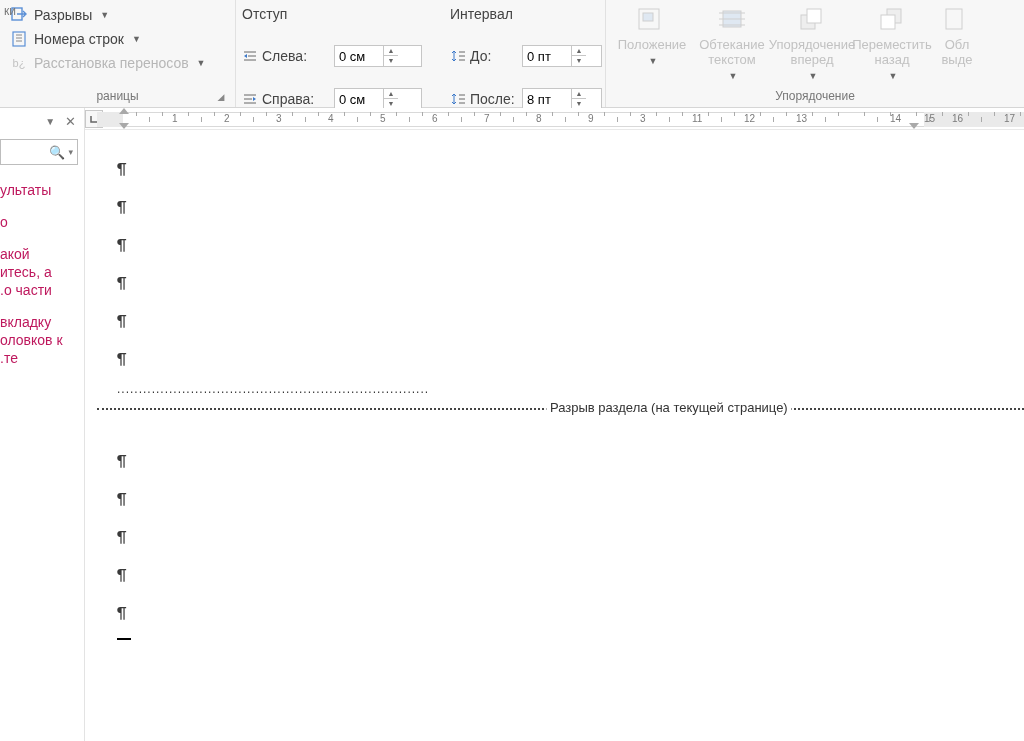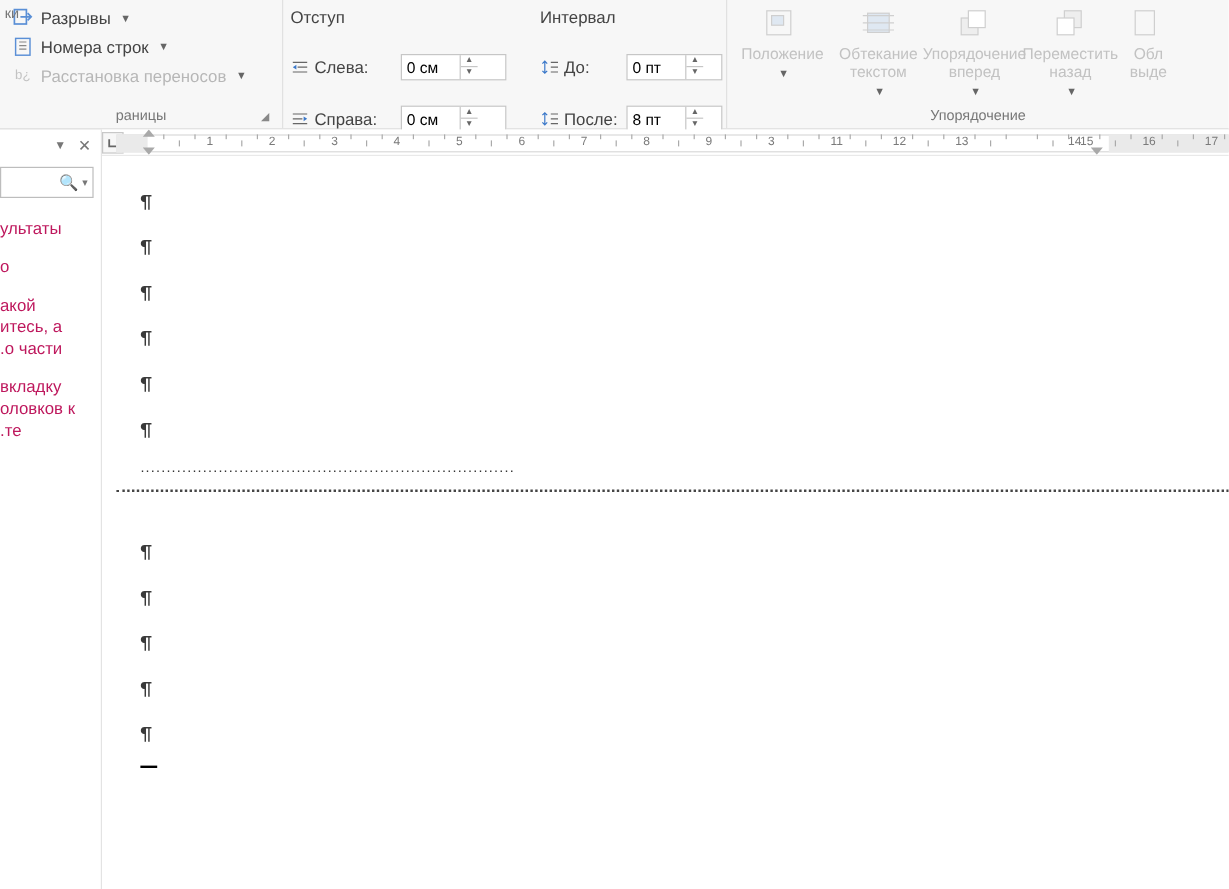--- a/index.html
+++ b/index.html
@@ -374,21 +374,21 @@
             </div>
             <div class="tick" style="left: 715px;"></div>
             <div class="tick mid" style="left: 728px;"></div>
             <div class="tick" style="left: 741px;"></div>
             <div class="tick maj" style="left: 796px;">
               <span>14</span>
             </div>
             <div class="tick" style="left: 767px;"></div>
             <div class="tick mid" style="left: 780px;"></div>
             <div class="tick" style="left: 793px;"></div>
-            <div class="tick maj" style="left: 806px;">
+            <div class="tick maj" style="left: 830px;">
               <span>15</span>
             </div>
             <div class="tick" style="left: 819px;"></div>
             <div class="tick mid" style="left: 832px;"></div>
             <div class="tick" style="left: 845px;"></div>
             <div class="tick maj" style="left: 858px;">
               <span>16</span>
             </div>
             <div class="tick" style="left: 871px;"></div>
             <div class="tick mid" style="left: 884px;"></div>
@@ -407,20 +407,21 @@
     <div class="page">
       <div class="pilcrow">¶</div>
       <div class="pilcrow">¶</div>
       <div class="pilcrow">¶</div>
       <div class="pilcrow">¶</div>
       <div class="pilcrow">¶</div>
       <div class="pilcrow">¶</div>
       <div class="dotline">........................................................................</div>
       <div class="section-break">
         <div class="line"></div>
+        <div class="lbl2">Разрыв раздела (на текущей странице)</div>
       </div>
       <div class="pilcrow">¶</div>
       <div class="pilcrow">¶</div>
       <div class="pilcrow">¶</div>
       <div class="pilcrow">¶</div>
       <div class="pilcrow">¶</div>
       <span class="caret"></span>
     </div>
   </div>
 </div>

